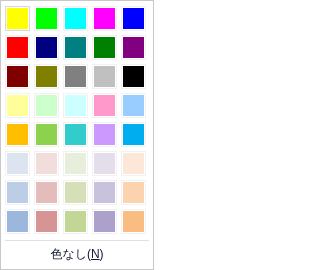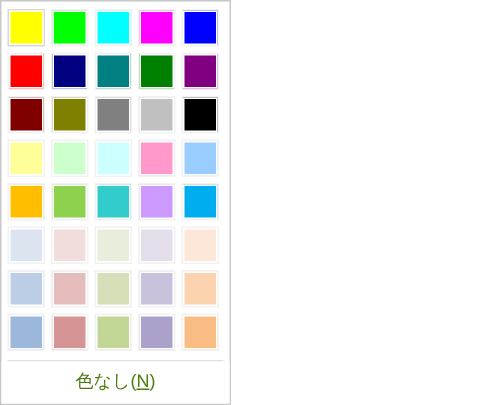--- a/index.html
+++ b/index.html
@@ -221,16 +221,16 @@
         </div>
         <div class="swatch" title="Medium Orange Tint">
           <span class="swatch-fill" style="background-color: rgb(249, 189, 132); border-color: rgb(255, 255, 255);"></span>
         </div>
       </div>
     </div>
 
   <div id="panel-separator" style="background: rgb(224, 224, 224);"></div>
 
   <div id="no-color-footer">
-    <span id="no-color-label" style="color: #4d7c0f;"><span>色なし(</span><span class="accel">N</span><span>)</span></span>
+    <span id="no-color-label" style="color: #0f172a;"><span>色なし(</span><span class="accel">N</span><span>)</span></span>
   </div>
 
 </div>
 
 </body></html>

